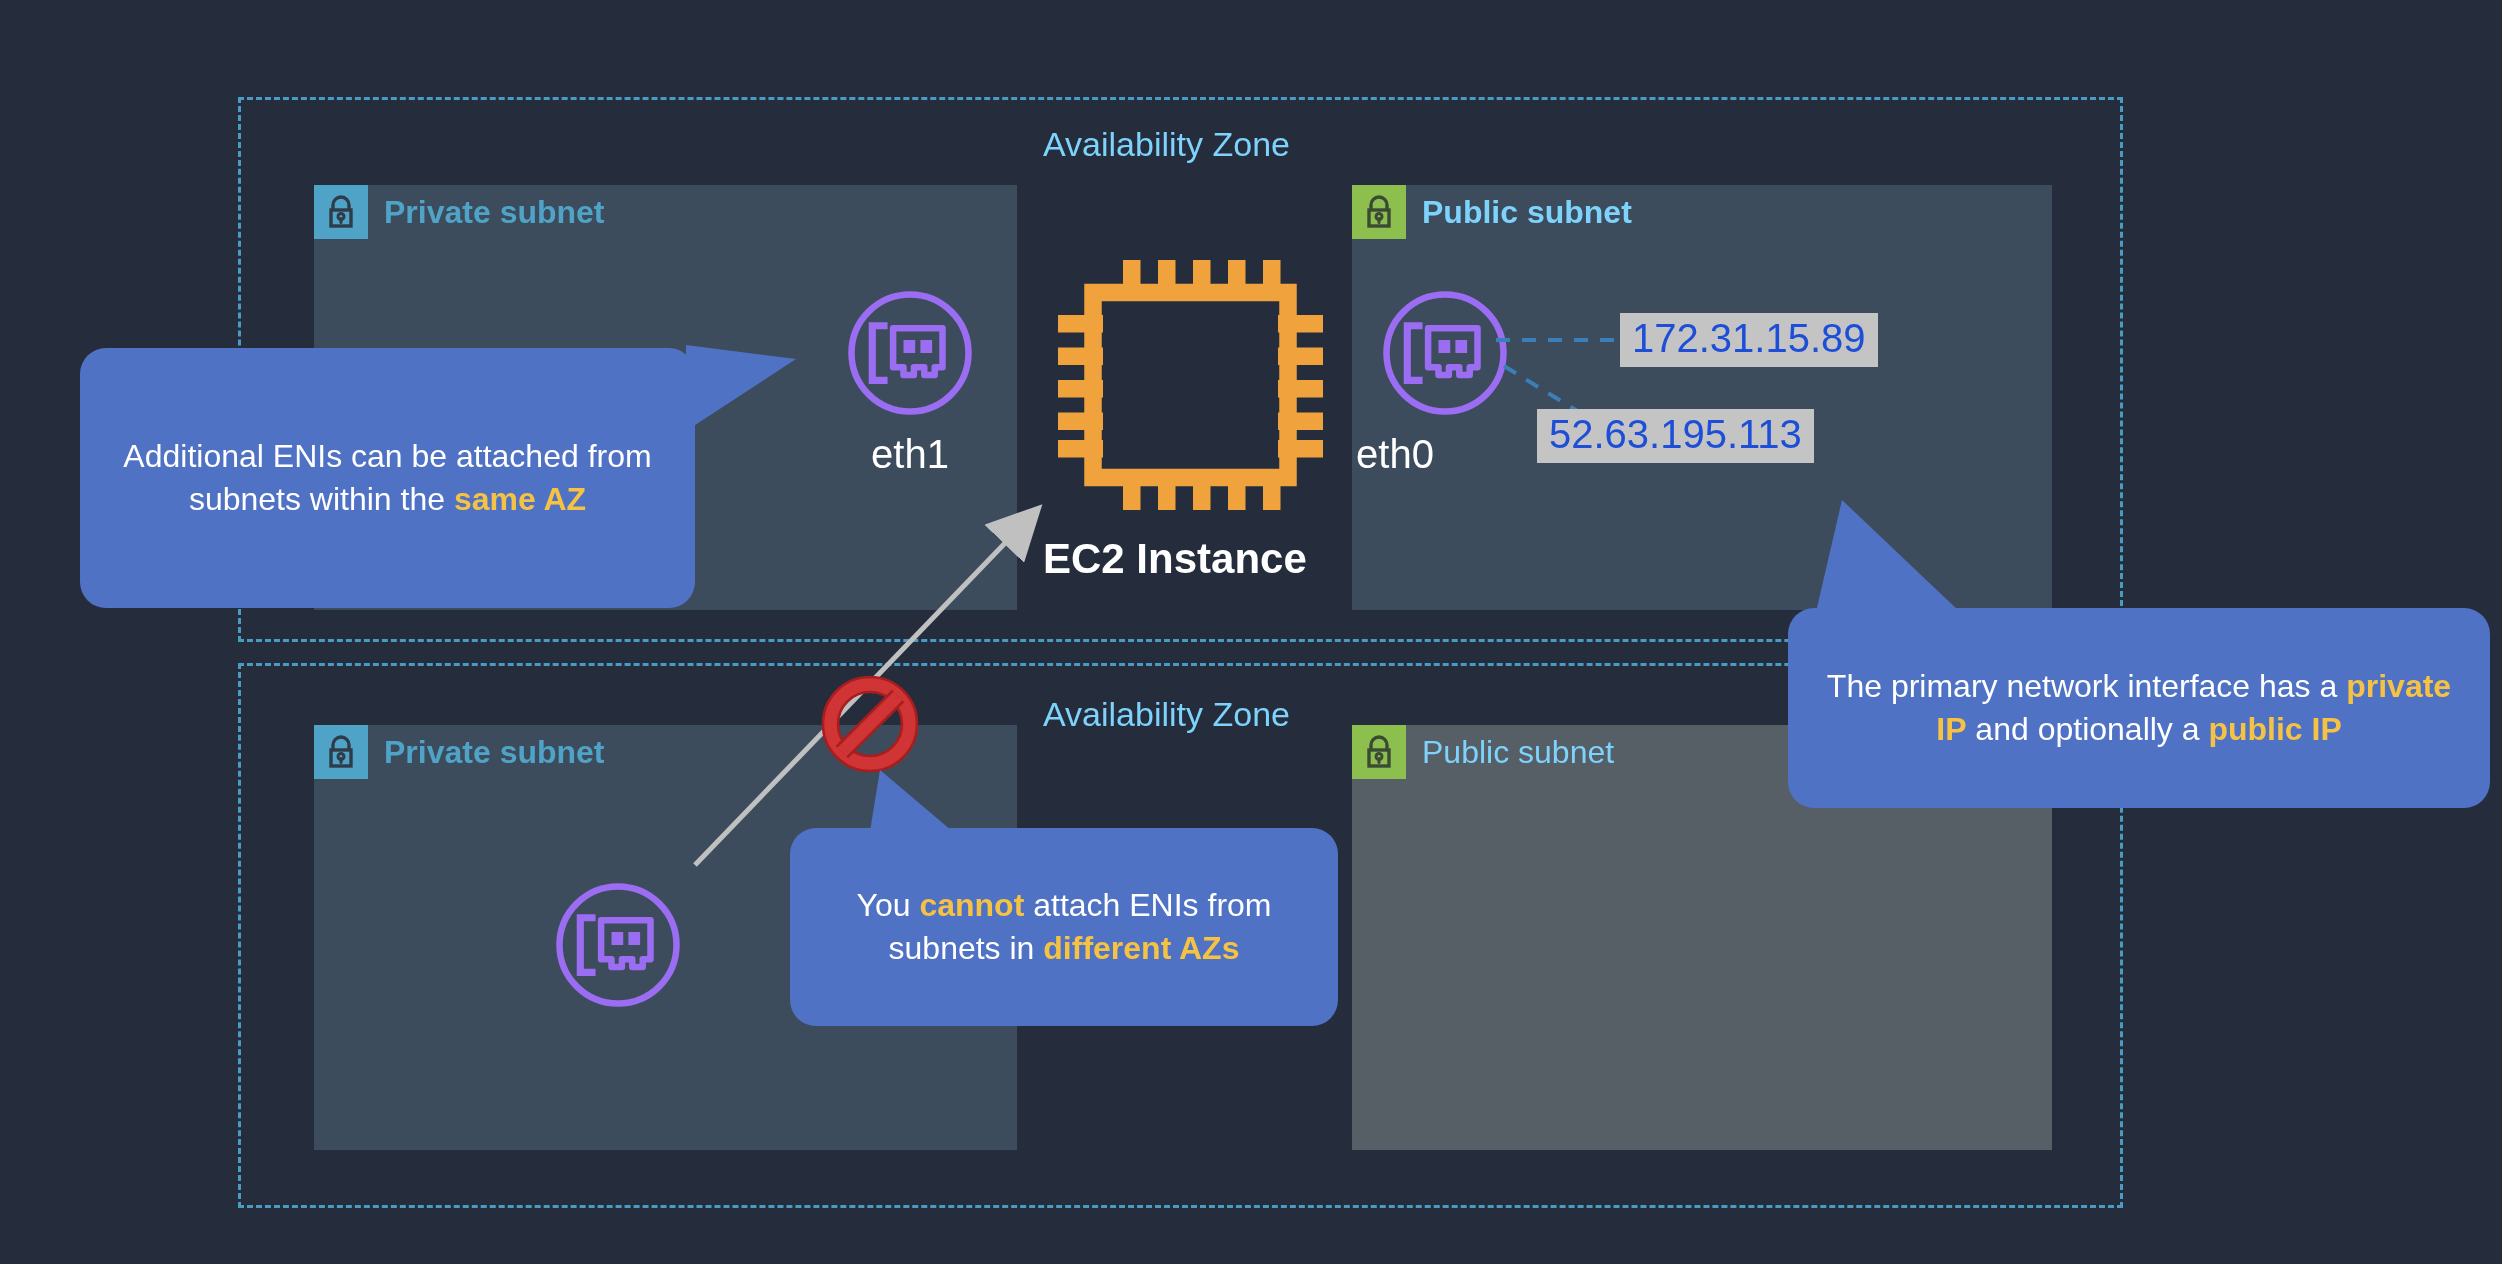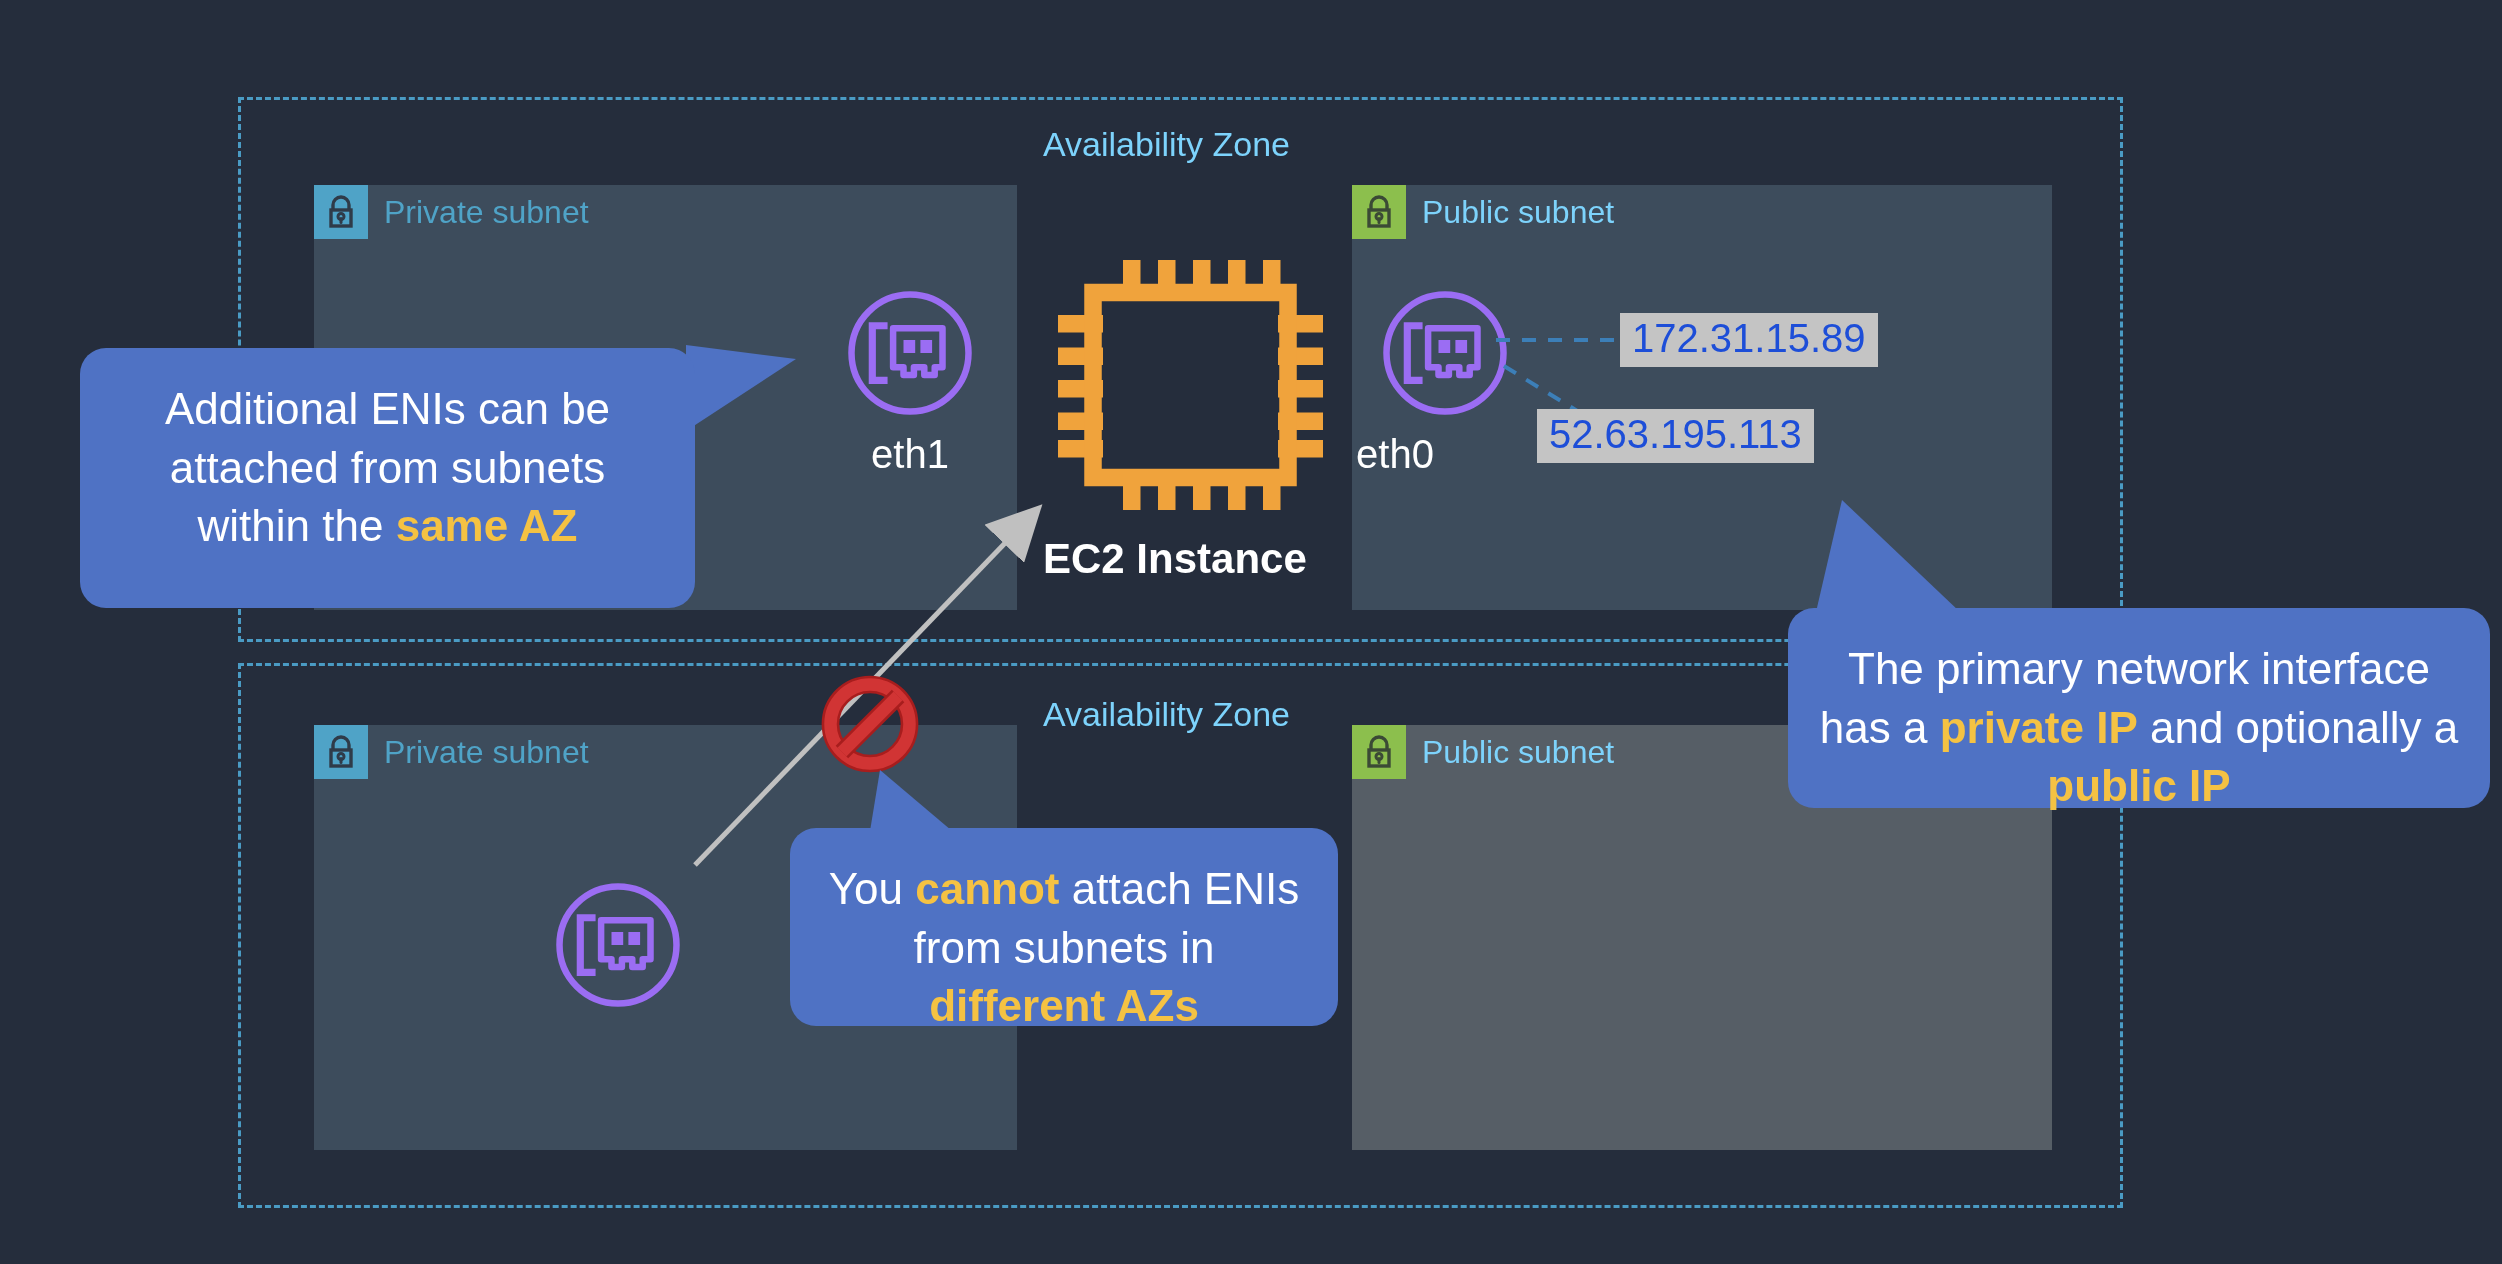--- a/index.html
+++ b/index.html
@@ -6,21 +6,21 @@
   body{font-family:"Liberation Sans",sans-serif;}
   #stage{position:relative;width:2502px;height:1264px;background:#252d3c;overflow:hidden;}
 
   
   .az-box{position:absolute;border:3px dashed #4a9bc4;box-sizing:border-box;}
   .az-label{position:absolute;color:#7dd3fc;font-size:34px;white-space:nowrap;
             font-family:"Liberation Sans",sans-serif;}
 
   
   .subnet{position:absolute;box-sizing:border-box;}
-  .subnet.slate{background:#3d4c5c;}
+  .subnet.slate{background:#3d4c5c;font-weight:bold;}
   .subnet.neutral{background:#565e66;}
 
   .subnet-head{position:absolute;top:0;left:0;display:flex;align-items:center;}
   .lock-badge{width:54px;height:54px;display:flex;align-items:center;justify-content:center;}
   .lock-badge.blue{background:#4fa3c7;}
   .lock-badge.green{background:#8cbf4d;}
   .subnet-name{font-size:32px;margin-left:16px;white-space:nowrap;}
   .subnet-name.blue{color:#4fa3c7;}
   .subnet-name.green{color:#7dd3fc;}
 
@@ -31,22 +31,22 @@
   
   .ec2{position:absolute;}
   .ec2-label{position:absolute;color:#ffffff;font-size:42px;white-space:nowrap;}
 
   
   .ip-chip{position:absolute;background:#c4c4c4;color:#1d4ed8;font-size:40px;
            padding:4px 12px 8px 12px;white-space:nowrap;line-height:1.05;}
 
   
   .callout{position:absolute;background:#4f72c4;border-radius:26px;color:#ffffff;
-           display:flex;justify-content:center;text-align:center;
-           font-size:44px;line-height:1.33;padding:32px 30px;box-sizing:border-box;}
+           display:flex;align-items:center;justify-content:center;text-align:center;
+           font-size:32px;line-height:1.33;padding:32px 30px;box-sizing:border-box;}
   .callout b{color:#f5c243;font-weight:bold;}
 
   .tail{position:absolute;width:0;height:0;}
 
   svg{display:block;overflow:visible;}
 </style>
 </head>
 <body>
 
 <div id="stage">

